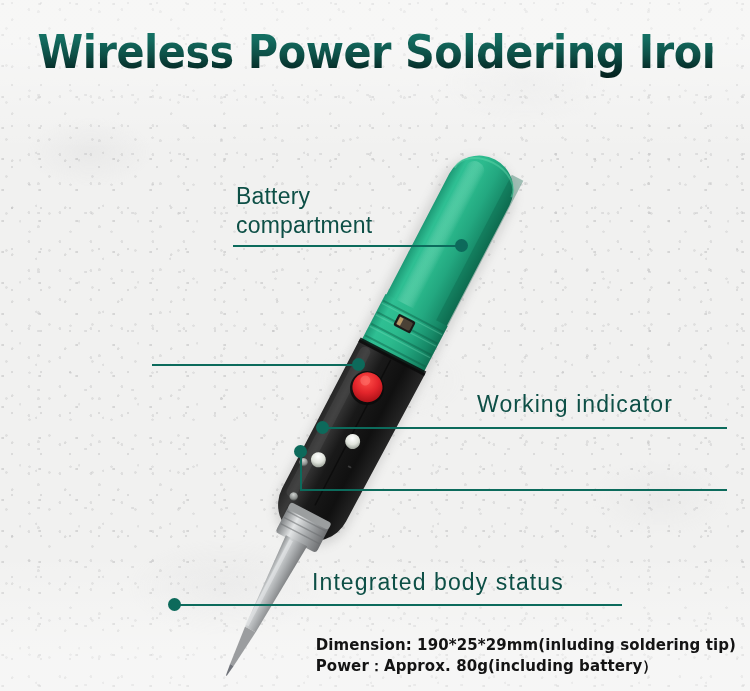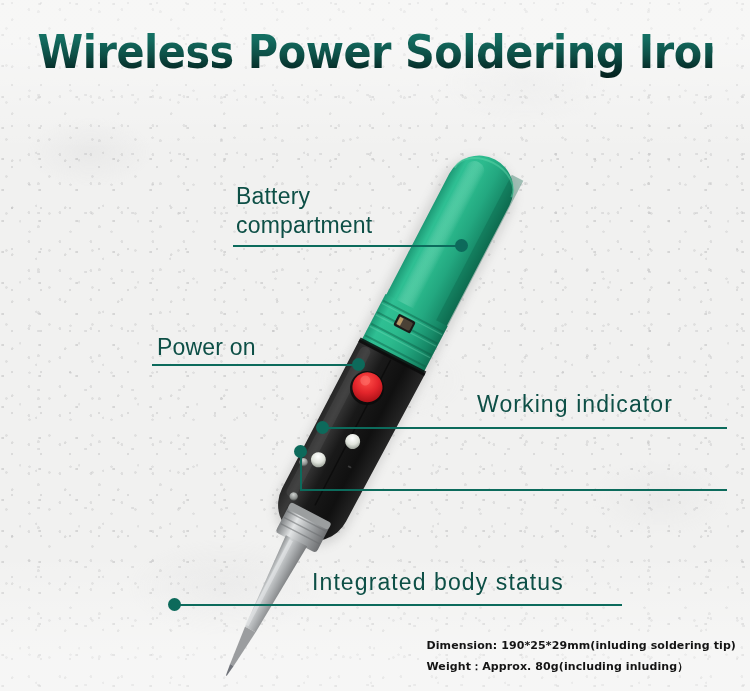--- a/index.html
+++ b/index.html
@@ -122,21 +122,21 @@
   }
 
   
   .specs {
     position: absolute;
     right: 14px;
     bottom: 14px;
     text-align: left;
     color: #141414;
     font-family: "DejaVu Sans", sans-serif;
-    font-size: 11px;
+    font-size: 15px;
     font-weight: bold;
     line-height: 21px;
     letter-spacing: .1px;
     white-space: nowrap;
   }
 </style>
 </head>
 <body>
 
 <div id="page">
@@ -270,34 +270,33 @@
 
       <rect x="368" y="562" width="4" height="96" fill="#e6e8e9" opacity=".55"></rect>
     </g>
   </svg>
 
   <div class="callout-label" style="left:236px; top:182px;">Battery
 compartment</div>
   <div class="leader-line" style="left:233px; top:245px; width:228px;"></div>
   <div class="leader-dot" style="left:455px; top:239px;"></div>
 
-  <div class="callout-label" style="left:157px; top:333px;">Power on</div>
   <div class="leader-line" style="left:152px; top:364px; width:206px;"></div>
   <div class="leader-dot" style="left:352px; top:358px;"></div>
 
   <div class="callout-label wide" style="left:477px; top:390px;text-align:right;">Working indicator</div>
   <div class="leader-line" style="left:325px; top:427px; width:402px;"></div>
   <div class="leader-dot" style="left:316px; top:421px;"></div>
 
   <div class="leader-vert" style="left:300px; top:456px; height:34px;"></div>
   <div class="leader-line" style="left:300px; top:489px; width:427px;"></div>
   <div class="leader-dot" style="left:294px; top:445px;"></div>
 
   <div class="callout-label wide" style="left:312px; top:568px;">Integrated body status</div>
   <div class="leader-line" style="left:175px; top:604px; width:447px;"></div>
   <div class="leader-dot" style="left:168px; top:598px;"></div>
 
   <div class="specs">
     <div>Dimension: 190*25*29mm(inluding soldering tip)</div>
-    <div>Weight：Approx. 80g(including inluding）</div>
+    <div>Power：Approx. 80g(including battery）</div>
   </div>
 
 </div>
 
 </body></html>

